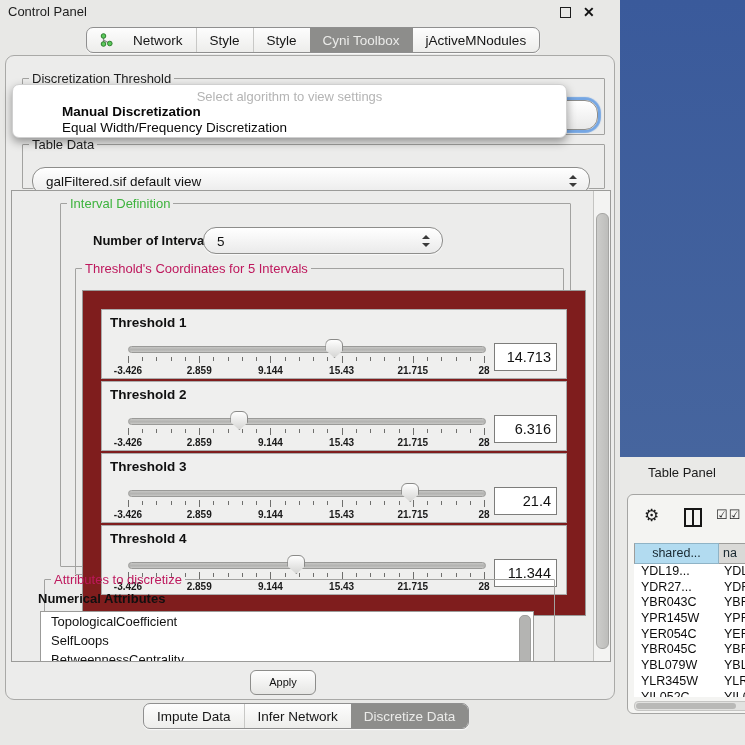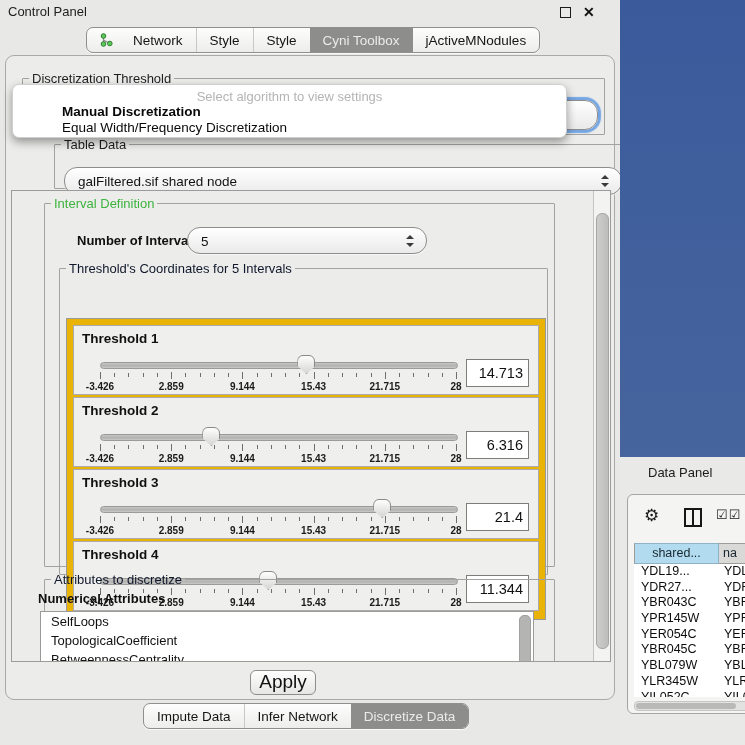--- a/index.html
+++ b/index.html
@@ -22,21 +22,21 @@
   #top-tabs{left:86px;top:27px;}
   #bottom-tabs{left:143px;top:703px;}
 
   
   #content-panel{position:absolute;left:5px;top:55px;width:608px;height:643px;background:#ececeb;border:1px solid #a9a9a7;border-radius:9px;}
 
   fieldset{position:absolute;margin:0;padding:0;border:1px solid #a2a2a0;border-radius:1px;background:transparent;}
   fieldset legend{font-size:13px;padding:0 3px;margin-left:6px;background:transparent;}
   legend.black{color:#1e1e1e;}
   legend.green{color:#3db33d;}
-  legend.blue{color:#0f172a;margin-top:24px;}
+  legend.blue{color:#be185d;margin-top:24px;}
 
   
   .combo{position:absolute;background:linear-gradient(#ffffff,#eaeaea);border:1px solid #8d8d8b;border-radius:13px;box-shadow:0 1px 1px rgba(255,255,255,.7);}
   .combo .val{position:absolute;left:13px;top:50%;transform:translateY(-50%);font-size:13.5px;color:#111;white-space:nowrap;}
   .stepper{position:absolute;right:12px;top:50%;width:8px;height:12px;transform:translateY(-50%);}
   .stepper:before,.stepper:after{content:"";position:absolute;left:0;border-left:4px solid transparent;border-right:4px solid transparent;}
   .stepper:before{top:0;border-bottom:4.5px solid #3a3a3a;}
   .stepper:after{bottom:0;border-top:4.5px solid #3a3a3a;}
 
   
@@ -44,41 +44,41 @@
   #algo-popup .prompt{position:absolute;left:0;top:4px;width:100%;text-align:center;font-size:13px;color:#b4b4b4;}
   .popup-item{position:absolute;left:5px;font-size:13.5px;color:#090909;white-space:nowrap;padding-left:44px;}
   #algo-combo-sliver{position:absolute;left:330px;top:100px;width:266px;height:28px;border-radius:13px;background:linear-gradient(#fff,#e9e9e9);border:1px solid #8d8d8b;box-shadow:0 0 1px 3px rgba(104,158,226,.9);z-index:20;}
 
   
   #viewport{position:absolute;left:11px;top:190px;width:598px;height:470px;border:1px solid #9b9b99;background:#ececeb;overflow:hidden;}
   #v-track{position:absolute;right:0;top:0;width:16px;height:100%;background:#f3f3f2;border-left:1px solid #c4c4c2;}
   #v-thumb{position:absolute;left:2px;top:22px;width:11px;height:434px;background:linear-gradient(90deg,#cdcdcb,#bdbdbb);border:1px solid #a5a5a3;border-radius:6px;}
 
   
-  #thresh-sunken{position:absolute;left:21px;top:66px;width:470px;height:292px;border:1px solid #9a9a98;background:#eab308;padding:4px;margin-top:28px;}
+  #thresh-sunken{position:absolute;left:21px;top:66px;width:470px;height:292px;border:1px solid #9a9a98;background:#7f1d1d;padding:16px;}
   .th-row{position:relative;width:466px;height:70px;margin:2px auto 0 auto;background:#efefee;border:1px solid #ababab;box-sizing:border-box;}
   .th-row:first-child{margin-top:2px;}
   .th-label{position:absolute;left:8px;top:5px;font-size:13.5px;font-weight:bold;color:#101010;}
   .th-track{position:absolute;left:26px;top:36px;width:356px;height:5px;border:1px solid #9a9a98;border-radius:4px;background:linear-gradient(#c6c6c4,#b2b2b0 55%,#c9c9c7);}
   .th-thumb{position:absolute;width:16px;height:17px;top:29px;background:linear-gradient(#fefefe,#d6d6d4);border:1px solid #8a8a88;border-radius:6px 6px 3px 3px;clip-path:polygon(0 0,100% 0,100% 58%,50% 100%,0 58%);}
   .th-ticks{position:absolute;left:26px;top:46px;width:356px;height:8px;}
   .th-tick{position:absolute;top:0;width:1px;background:#6e6e6c;}
   .th-tick.minor{height:4px;top:1px;}
   .th-tick.major{height:7px;}
   .th-ticklabels{position:absolute;left:26px;top:55px;width:356px;height:12px;text-align:center;}
   .th-ticklabel{position:absolute;transform:translateX(-50%);font-size:10px;font-weight:bold;color:#1a1a1a;white-space:nowrap;}
   .th-value{position:absolute;left:392px;top:33px;width:56px;height:26px;border:1px solid #7d7d7b;background:#fff;font-family:"Liberation Sans",sans-serif;font-size:14.5px;color:#111;text-align:right;padding:0 5px 0 0;}
 
   
   #attr-label{position:absolute;left:26px;top:400px;font-size:13px;font-weight:bold;color:#101010;}
   #attr-list{position:absolute;left:28px;top:420px;width:492px;height:120px;background:#ffffff;border:1px solid #9b9b99;}
   .attr-item{padding:2px 0 2px 10px;font-size:13px;color:#111;}
   #attr-scroll{position:absolute;right:2px;top:3px;width:10px;height:48px;background:#b4b4b2;border:1px solid #a0a09e;border-radius:5px;}
 
-  #apply-btn{position:absolute;left:250px;top:670px;width:64px;height:23px;background:linear-gradient(#fefefe,#e6e6e4);border:1px solid #8d8d8b;border-radius:6px;font-size:19px;color:#111;text-align:center;line-height:22px;}
+  #apply-btn{position:absolute;left:250px;top:670px;width:64px;height:23px;background:linear-gradient(#fefefe,#e6e6e4);border:1px solid #8d8d8b;border-radius:6px;font-size:11px;color:#111;text-align:center;line-height:22px;}
 
   
   #desktop{position:absolute;left:620px;top:0;width:125px;height:457px;background:linear-gradient(180deg,#3a5a9b,#46659e);}
 
   #tp-region{position:absolute;left:620px;top:457px;width:125px;height:288px;background:#e9e9e7;}
   #tp-title{position:absolute;left:28px;top:8px;font-size:13px;color:#1b1b1b;}
   #tp-box{position:absolute;left:7px;top:37px;width:130px;height:218px;background:#f4f4f2;border:1px solid #a5a5a3;border-radius:6px;}
   #tp-gear{position:absolute;left:16px;top:10px;font-size:17px;color:#1b1b1b;}
   #tp-colicon{position:absolute;left:56px;top:13px;width:14px;height:15px;border:2px solid #161616;}
   #tp-colicon:before{content:"";position:absolute;left:5.5px;top:0;width:2px;height:15px;background:#161616;}
@@ -133,42 +133,42 @@
           <span>jActiveMNodules</span>
         </div>
       </div>
 
     <div id="content-panel">
 
       <fieldset style="left:16px;top:15px;width:581px;height:62px;">
         <legend class="black">Discretization Threshold</legend>
       </fieldset>
 
-      <fieldset style="left:16px;top:81px;width:581px;height:50px;margin-left:32px;">
+      <fieldset style="left:16px;top:81px;width:581px;height:50px;">
         <legend class="black">Table Data</legend>
         <div class="combo" style="left:9px;top:15px;width:556px;height:26px;">
-          <span class="val">galFiltered.sif shared node</span>
+          <span class="val">galFiltered.sif default view</span>
           <span class="stepper"></span>
         </div>
       </fieldset>
     </div>
 
     <div id="algo-combo-sliver"></div>
 
     <div id="algo-popup">
       <div class="prompt">Select algorithm to view settings</div>
       <div id="popup-items">
           <div class="popup-item" style="top: 19px; font-weight: bold;">Manual Discretization</div>
           <div class="popup-item" style="top: 35px; font-weight: normal;">Equal Width/Frequency Discretization</div>
         </div>
     </div>
 
     <div id="viewport">
 
-      <fieldset style="left:32px;top:5px;width:509px;height:369px;">
+      <fieldset style="left:48px;top:5px;width:509px;height:369px;">
         <legend class="green">Interval Definition</legend>
 
         <span style="position:absolute;left:32px;top:22px;font-size:13px;font-weight:bold;color:#101010;">Number of Intervals</span>
         <div class="combo" style="left:142px;top:16px;width:238px;height:25px;">
           <span class="val">5</span>
           <span class="stepper"></span>
         </div>
 
         <fieldset style="left:14px;top:50px;width:487px;height:312px;">
           <legend class="blue">Threshold's Coordinates for 5 Intervals</legend>
@@ -344,22 +344,22 @@
             </div>
         </fieldset>
       </fieldset>
 
       <fieldset style="left:32px;top:381px;width:509px;height:160px;">
         <legend class="blue">Attributes to discretize</legend>
       </fieldset>
       <span id="attr-label">Numerical Attributes</span>
       <div id="attr-list">
         <div id="attr-items">
+            <div class="attr-item">TopologicalCoefficient</div>
             <div class="attr-item">SelfLoops</div>
-            <div class="attr-item">TopologicalCoefficient</div>
             <div class="attr-item">BetweennessCentrality</div>
           </div>
         <div id="attr-scroll"></div>
       </div>
 
       <div id="v-track">
         <div id="v-thumb"></div>
       </div>
     </div>
 
@@ -376,21 +376,21 @@
           <span>Discretize Data</span>
         </div>
       </div>
   </div>
 
   <div id="desktop">
     
   </div>
 
   <div id="tp-region">
-    <span id="tp-title">Data Panel</span>
+    <span id="tp-title">Table Panel</span>
     <div id="tp-box">
       <span id="tp-gear">⚙</span>
       <span id="tp-colicon"></span>
       <span id="tp-checks"><span>☑</span><span>☑</span></span>
       <div id="tp-table">
         <div id="tp-header">
             <div class="tp-hcell sel">shared...</div>
             <div class="tp-hcell">na</div>
           </div>
         <div id="tp-rows">

